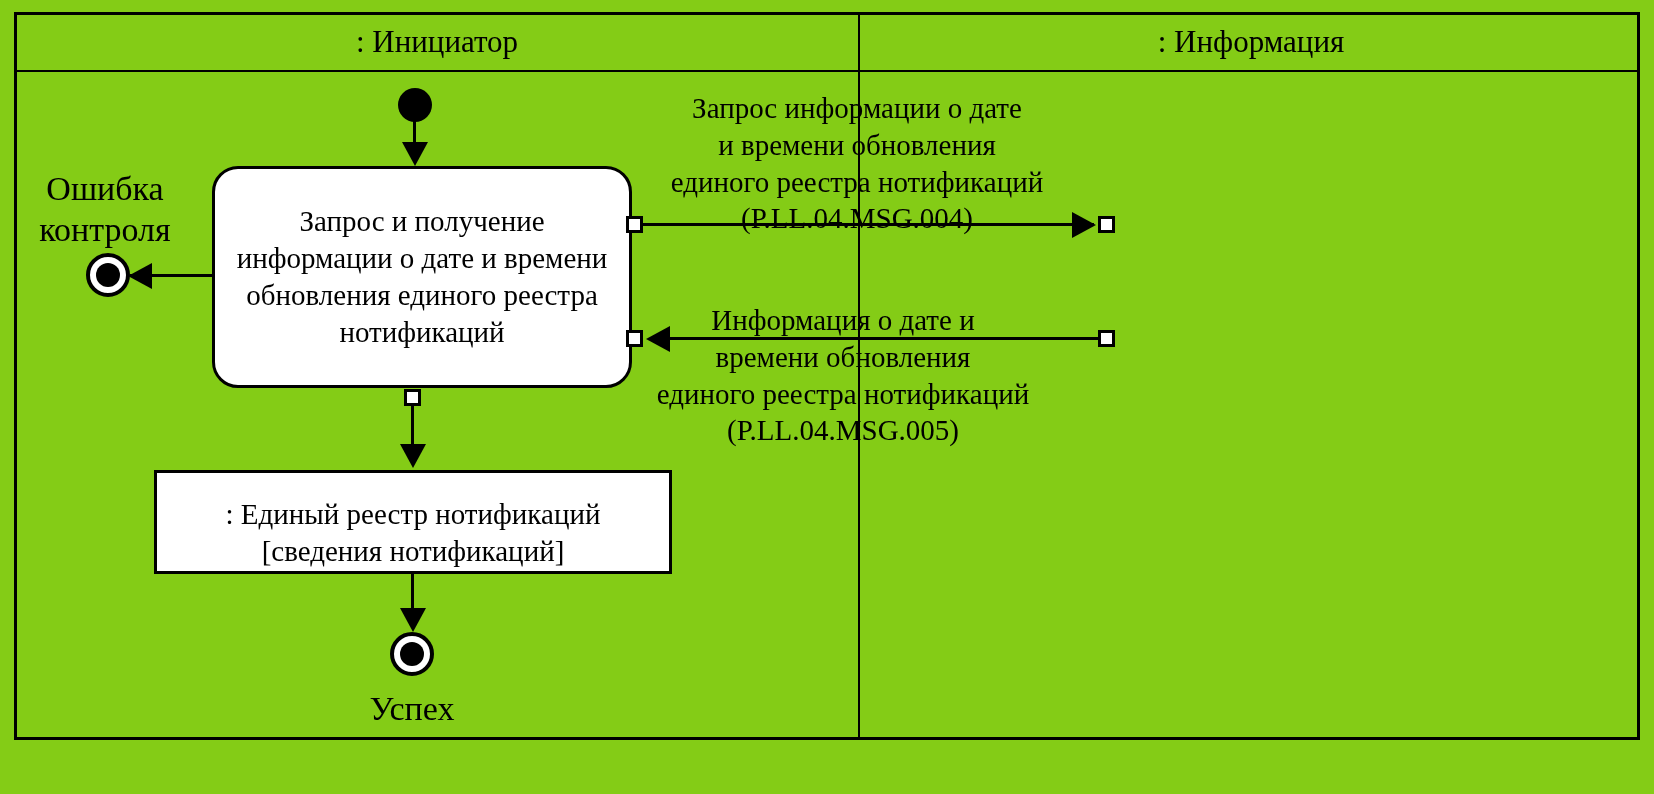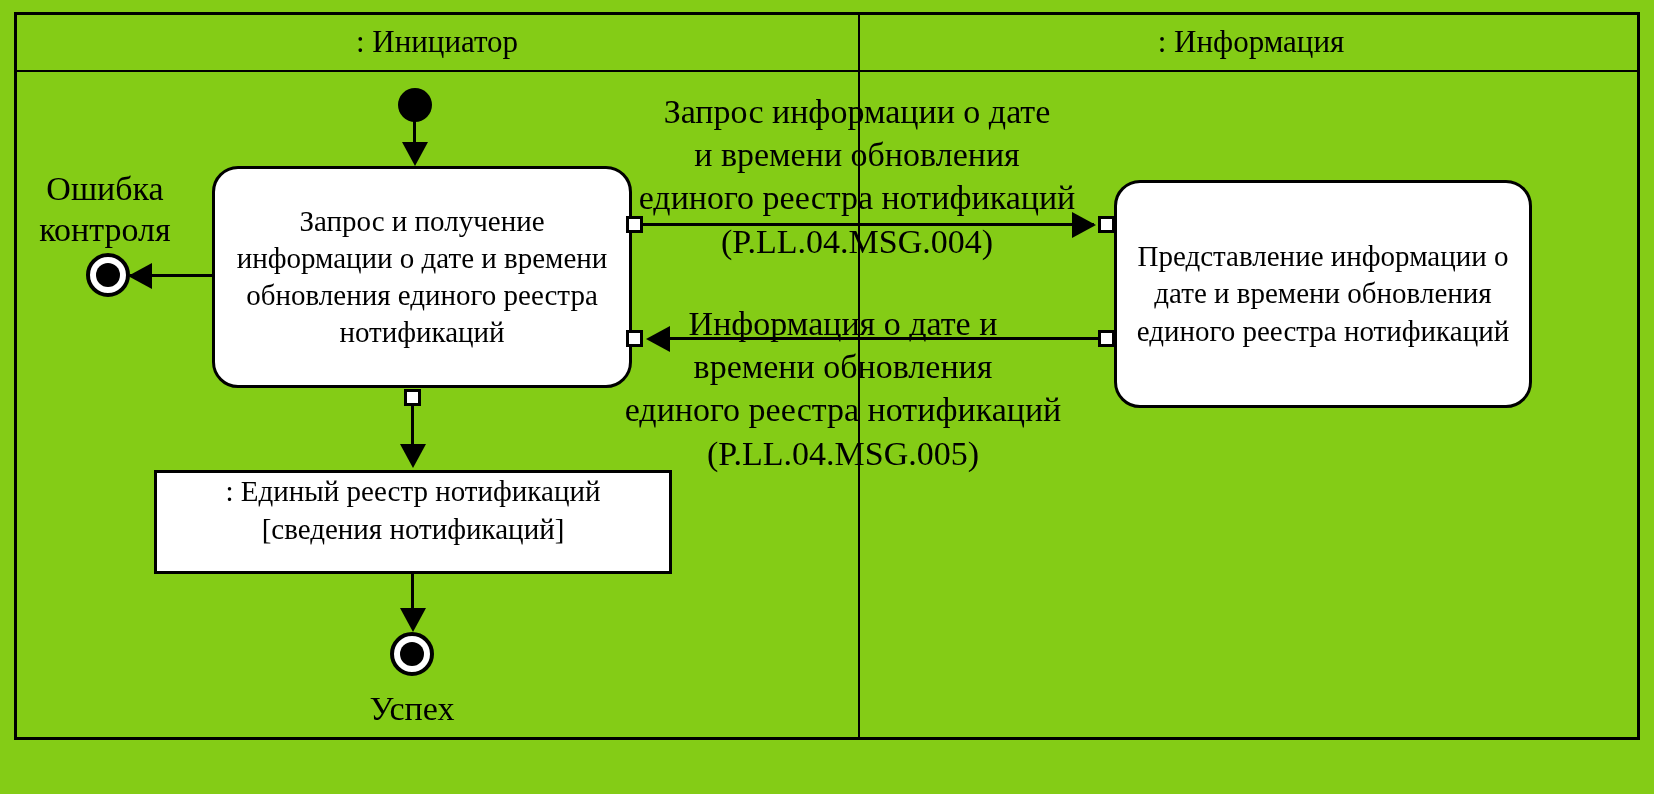--- a/index.html
+++ b/index.html
@@ -69,21 +69,21 @@
     background: #fff;
     padding: 4px 10px;
   }
   .obj-box {
     position: absolute;
     border: 3px solid #000;
     box-sizing: border-box;
     display: flex;
     flex-direction: column;
     align-items: center;
-    justify-content: flex-start;
+    justify-content: flex-end;
     text-align: center;
     font-size: 29px;
     line-height: 1.3;
     background: #fff;
   }
   .plain-label {
     position: absolute;
     text-align: center;
     font-size: 34px;
     line-height: 1.22;
@@ -134,21 +134,21 @@
     position: absolute;
     width: 0; height: 0;
   }
   .arrow-down  { border-left: 13px solid transparent; border-right: 13px solid transparent; border-top: 24px solid #000; }
   .arrow-left  { border-top: 13px solid transparent; border-bottom: 13px solid transparent; border-right: 24px solid #000; }
   .arrow-right { border-top: 13px solid transparent; border-bottom: 13px solid transparent; border-left: 24px solid #000; }
 
   .msg-label {
     position: absolute;
     text-align: center;
-    font-size: 34px;
+    font-size: 29px;
     line-height: 1.27;
     white-space: pre-line;
   }
 </style>
 </head>
 <body>
 
 <div id="canvas">
 
   <div class="frame"></div>
@@ -183,23 +183,20 @@
 
   <div class="pin" style="left:626px; top:330px;"></div>
   <div class="arrow arrow-left" style="left:646px; top:326px;"></div>
   <div class="line-h" style="left:668px; top:337px; width:430px;"></div>
   <div class="pin" style="left:1098px; top:330px;"></div>
   <div class="msg-label" style="left:600px; top:302px; width:486px;">Информация о дате и
 времени обновления
 единого реестра нотификаций
 (P.LL.04.MSG.005)</div>
 
-  <div class="act-box" style="left:1114px; top:180px; width:418px; height:228px;">
-    <span>Представление информации о дате и времени обновления единого реестра нотификаций</span>
-  </div>
 
   <div class="pin" style="left:404px; top:389px;"></div>
   <div class="line-v" style="left:411px; top:406px; height:54px;"></div>
   <div class="arrow arrow-down" style="left:400px; top:444px;"></div>
 
   <div class="obj-box" style="left:154px; top:470px; width:518px; height:104px;">
     <div>: Единый реестр нотификаций</div>
     <div>[сведения нотификаций]</div>
   </div>
 

